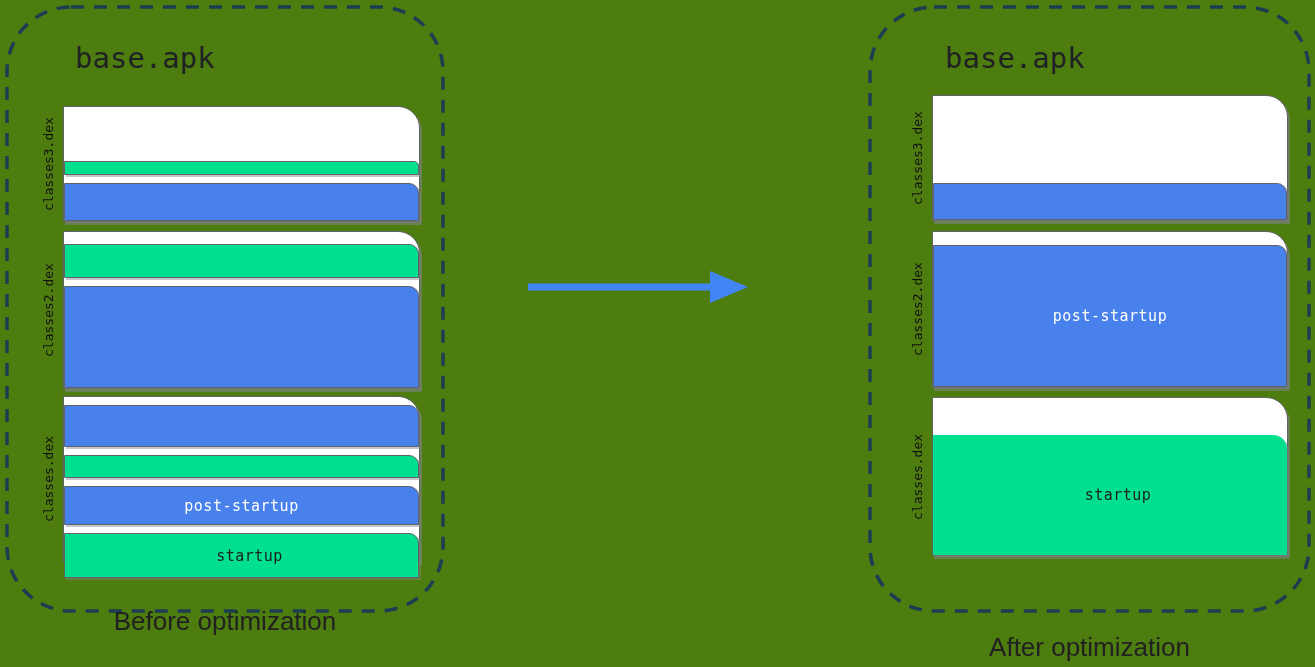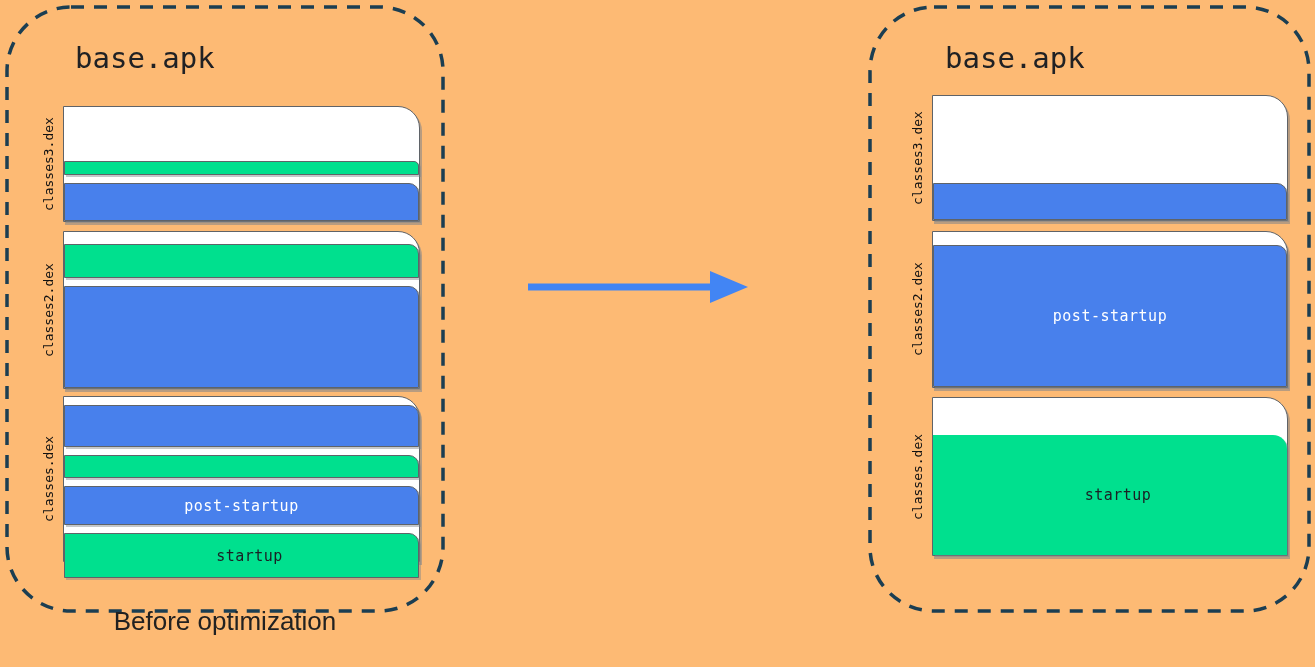--- a/index.html
+++ b/index.html
@@ -6,21 +6,21 @@
     --green:#00E08E;
     --blue:#4880EC;
     --arrow:#4285F4;
     --outline:#5F6368;
     --dash:#1B3E52;
     --text-dark:#202124;
     --text-light:#FFFFFF;
   }
   *{box-sizing:border-box;margin:0;padding:0;}
   body{background:#fff;font-family:"Liberation Sans","DejaVu Sans",sans-serif;}
-  .canvas{position:relative;width:1315px;height:667px;background:#fdba74;overflow:hidden;text-decoration:underline;}
+  .canvas{position:relative;width:1315px;height:667px;background:#4d7c0f;overflow:hidden;text-decoration:underline;}
 
   .panel{position:absolute;}
   .dash-border{position:absolute;left:0;top:0;}
   .dash-border rect{fill:none;stroke:var(--dash);stroke-width:3.5;stroke-dasharray:13 10;}
 
   .apk-title{
     position:absolute;
     font-family:"DejaVu Sans Mono","Liberation Mono",monospace;
     font-size:29px;color:var(--text-dark);white-space:nowrap;
   }
@@ -150,14 +150,15 @@
         </div>
       </div>
   </div>
 
   <svg class="arrow-svg" width="232" height="38" viewBox="0 0 232 38">
     <line x1="6" y1="19" x2="190" y2="19" stroke-width="7" stroke="#4285F4"></line>
     <polygon points="188,3 188,35 226,19" fill="#4285F4"></polygon>
   </svg>
 
   <div class="caption caption-before">Before optimization</div>
+  <div class="caption caption-after">After optimization</div>
 
 </div>
 
 </body></html>

